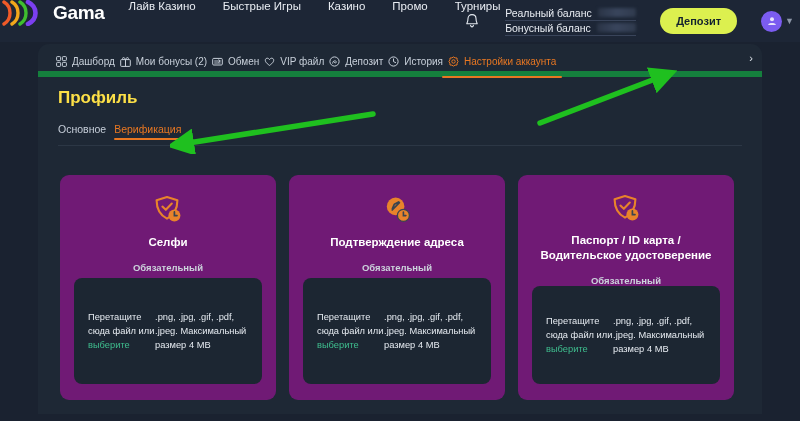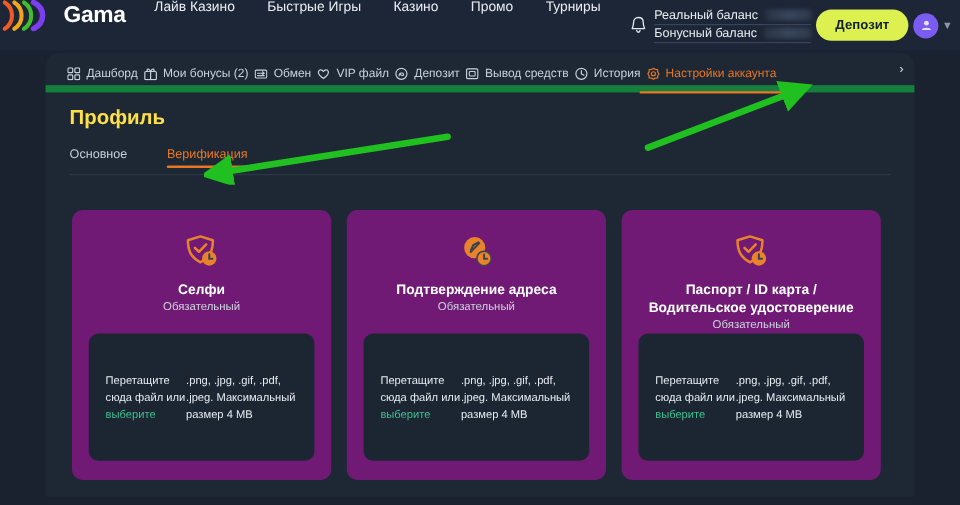--- a/index.html
+++ b/index.html
@@ -23,21 +23,21 @@
   .logo-text {
     color: #ffffff; font-size: 19px; font-weight: bold; letter-spacing: -0.3px;
     margin-left: -2px;
   }
   .nav { display: flex; align-items: center; margin-left: 24px; gap: 27px; }
   .nav-item {
     color: #e9edf3; font-size: 11.5px; white-space: nowrap; cursor: pointer;
   }
   .header-right {
     position: absolute; right: 6px; top: 0; height: 42px;
-    display: flex; align-items: center; gap: 4px;
+    display: flex; align-items: center; gap: 24px;
   }
   .bell { width: 18px; height: 20px; display: flex; align-items: center; justify-content: center; cursor: pointer; }
   .balances { display: flex; flex-direction: column; gap: 1px; }
   .bal-row {
     display: flex; align-items: center; gap: 6px;
     border-bottom: 1px solid #39445a; padding-bottom: 1px;
     width: 131px;
   }
   .bal-label { color: #e9edf3; font-size: 10.5px; white-space: nowrap; }
   .bal-value {
@@ -85,21 +85,21 @@
     color: #dde3ea; font-size: 11px; cursor: pointer;
   }
 
   
   .profile-title {
     position: absolute; left: 20px; top: 44px;
     color: #fde047; font-size: 17px; font-weight: bold;
   }
   .subtabs {
     position: absolute; left: 20px; top: 79px;
-    display: flex; align-items: center; gap: 33px;
+    display: flex; align-items: center; gap: 8px;
   }
   .subtab { color: #c6ced9; font-size: 10.5px; cursor: pointer; position: relative; padding-bottom: 5px; }
   .subtab.active { color: #e87722; }
   .subtab.active::after {
     content: ""; position: absolute; left: 0; right: 0; bottom: 0;
     height: 2px; background: #e87722; border-radius: 1px;
   }
   .divider {
     position: absolute; left: 20px; right: 20px; top: 101px;
     height: 1px; background: #2c3745;
@@ -114,21 +114,21 @@
     width: 216px; height: 225px;
     background: #701a75; border-radius: 9px;
     display: flex; flex-direction: column; align-items: center;
     padding: 19px 14px 16px 14px;
   }
   .card-icon { height: 33px; display:flex; align-items:center; justify-content:center; margin-bottom: 8px; }
   .card-title {
     color: #ffffff; font-size: 11.5px; font-weight: bold; text-align: center;
     line-height: 15px;
   }
-  .card-sub { color: #ccd3dc; font-size: 9.5px; margin-top: 0; }
+  .card-sub { color: #ccd3dc; font-size: 9.5px; margin-top: 12px; font-weight: bold; }
   .dropzone {
     margin-top: auto; width: 100%; height: 106px;
     background: #1c2632; border-radius: 8px;
     display: flex; flex-direction: row; align-items: center; justify-content: center;
     padding: 0 14px; cursor: pointer;
   }
   .dz-line { color: #e6ebf1; font-size: 9.3px; line-height: 14px; }
   .dz-link { color: #3fbf8f; }
 
   
@@ -245,29 +245,20 @@
       <div class="tab">
         <span>
           <svg width="11" height="11" viewBox="0 0 11 11">
             <circle cx="5.5" cy="5.5" r="4.6" fill="none" stroke="#c8d0da" stroke-width="1"></circle>
             <path d="M3.6 7.2 C3.6 4, 7.4 4.4, 7.4 6 C7.4 7.2, 5.4 7.4, 4.6 5.6" fill="none" stroke="#c8d0da" stroke-width="0.9" stroke-linecap="round"></path>
           </svg>
         </span>
         <span>Депозит</span>
       </div>
 
-      <div class="tab">
-        <span>
-          <svg width="11" height="11" viewBox="0 0 11 11">
-            <rect x="0.8" y="1.4" width="9.4" height="8.2" rx="1" fill="none" stroke="#c8d0da" stroke-width="1"></rect>
-            <rect x="3.1" y="3.6" width="4.8" height="3.8" rx="0.6" fill="none" stroke="#c8d0da" stroke-width="0.9"></rect>
-          </svg>
-        </span>
-        <span>Вывод средств</span>
-      </div>
 
       <div class="tab">
         <span>
           <svg width="11" height="11" viewBox="0 0 11 11">
             <circle cx="5.5" cy="5.5" r="4.6" fill="none" stroke="#c8d0da" stroke-width="1"></circle>
             <path d="M5.5 2.9 L5.5 5.6 L7.6 6.6" fill="none" stroke="#c8d0da" stroke-width="1" stroke-linecap="round"></path>
           </svg>
         </span>
         <span>История</span>
       </div>

